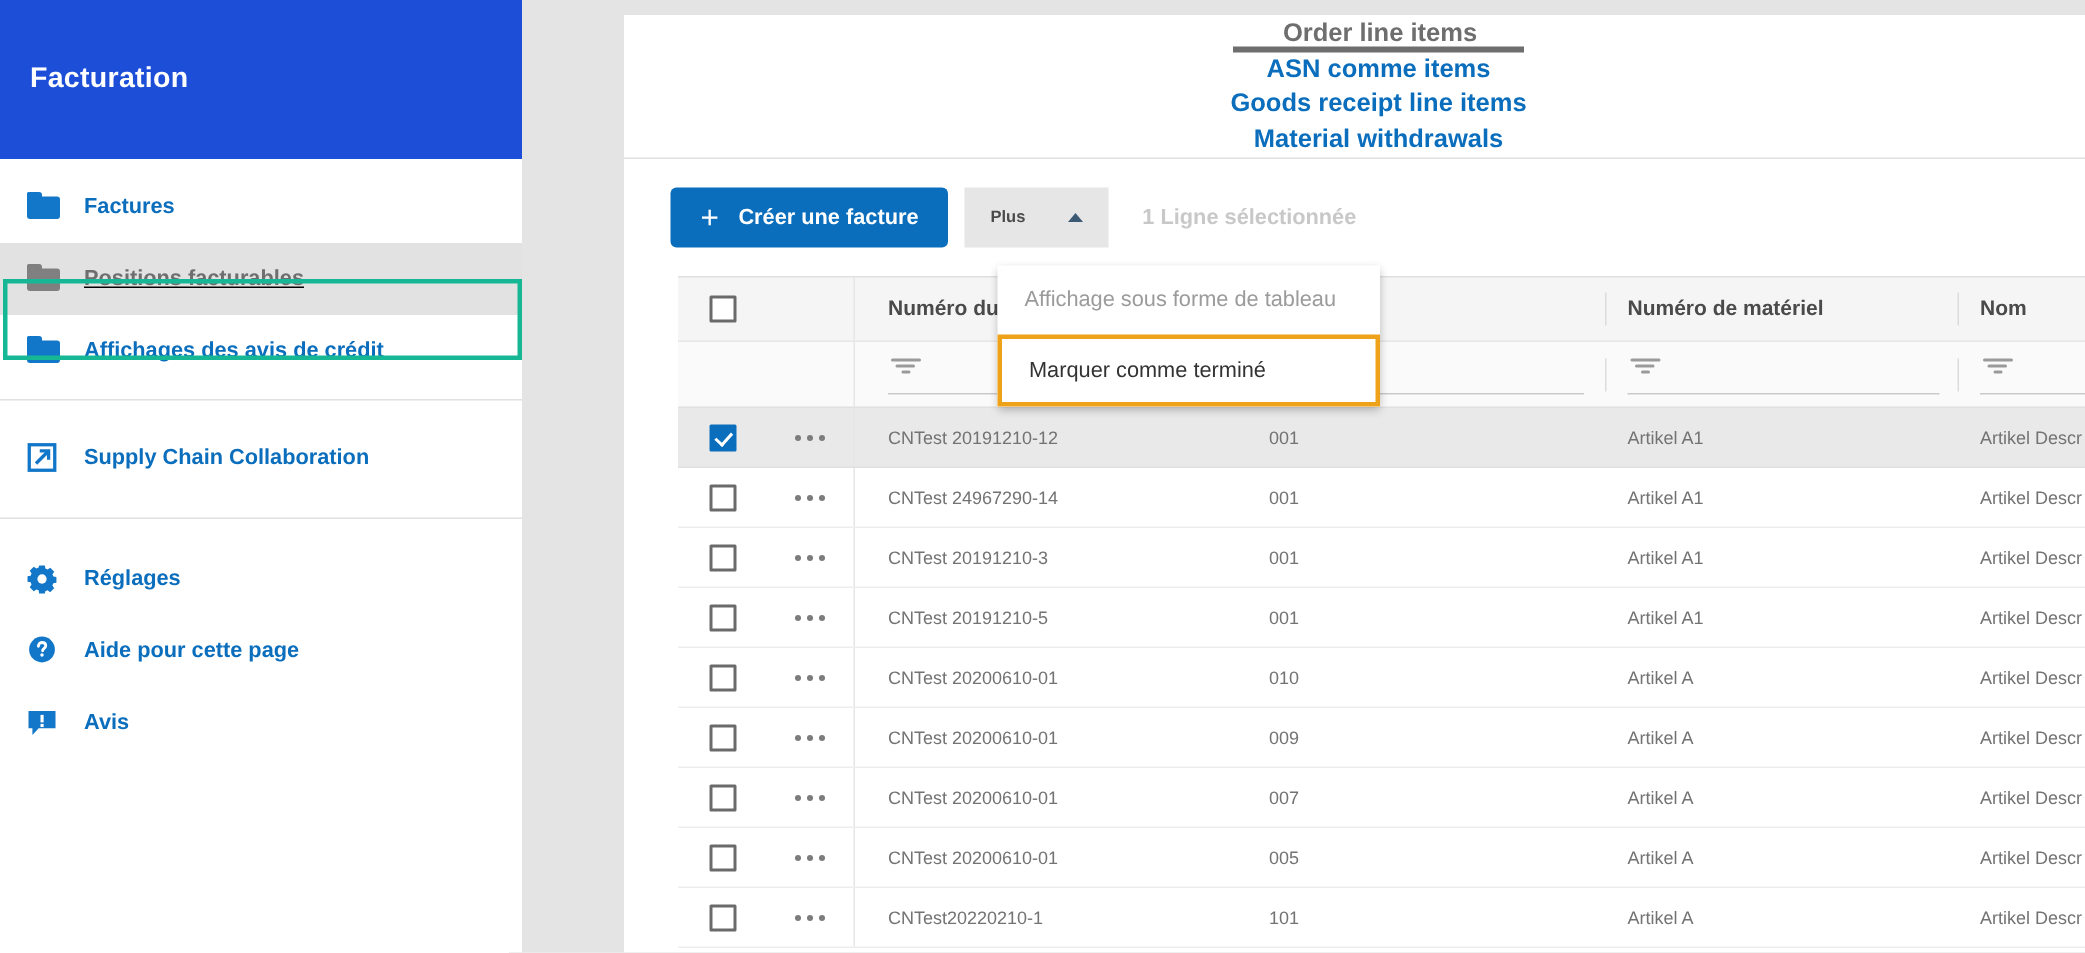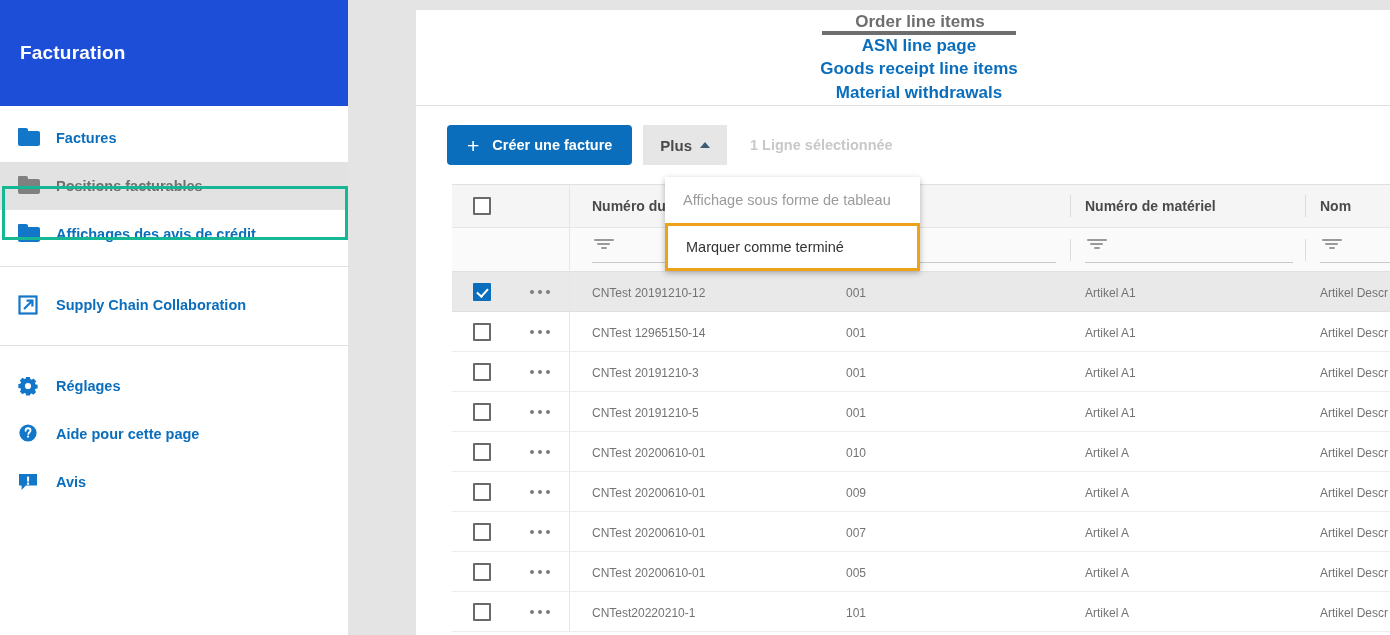--- a/index.html
+++ b/index.html
@@ -31,21 +31,21 @@
   .nav-item {
     position: relative;
     display: flex; align-items: center;
     height: 48px; padding-left: 18px;
     cursor: pointer;
   }
   .nav-item .nav-label {
     font-size: 14.5px; font-weight: bold; color: #0a6ebd;
     margin-left: 16px; white-space: nowrap;
   }
-  .nav-item.active { background: #e2e2e2; }
+  .nav-item.active { background: #e2e2e2; text-decoration: underline; }
   .nav-item.active .nav-label { color: #6e6e6e; }
   .nav-highlight {
     position: absolute; left: 2px; top: 186px;
     width: 346px; height: 54px;
     border: 3px solid #16b795;
     pointer-events: none; z-index: 5;
   }
   .nav-icon { width: 22px; height: 20px; position: relative; flex: none; }
 
   
@@ -105,23 +105,23 @@
     height: 40px; padding: 0 20px;
     font-size: 14.5px; font-weight: bold;
     font-family: "Liberation Sans", sans-serif;
     display: flex; align-items: center; gap: 13px;
     cursor: pointer;
   }
   .plus-glyph { font-size: 21px; font-weight: normal; line-height: 1; }
   .btn-more {
     background: #e6e6e6; color: #4a4a4a;
     border: none; height: 40px; padding: 0 17px;
-    font-size: 15px; font-weight: bold;
+    font-size: 11px; font-weight: bold;
     font-family: "Liberation Sans", sans-serif;
-    display: flex; align-items: center; gap: 8px;
+    display: flex; align-items: center; gap: 28px;
     cursor: pointer;
   }
   .caret-up {
     width: 0; height: 0;
     border-left: 5px solid transparent;
     border-right: 5px solid transparent;
     border-bottom: 6px solid #3c5a73;
   }
   .selcount { font-size: 14.5px; font-weight: bold; color: #c8c8c8; margin-left: 12px; }
 
@@ -296,21 +296,21 @@
     <div class="nav-highlight"></div>
   </div>
 
   <div class="content">
 
     <div class="tabs">
       <div class="tab active">
         <span>Order line items</span>
       </div>
       <div class="tab">
-        <span>ASN line page</span>
+        <span>ASN comme items</span>
       </div>
       <div class="tab">
         <span>Goods receipt line items</span>
       </div>
       <div class="tab">
         <span>Material withdrawals</span>
       </div>
     </div>
 
     <div class="toolbar">
@@ -410,21 +410,21 @@
             <div class="c-check">
               <span class="cbox"></span>
             </div>
             <div class="c-menu">
               <span class="dots">
                 <i></i>
                 <i></i>
                 <i></i>
               </span>
             </div>
-            <div class="c-doc"><span class="td">CNTest 12965150-14</span></div>
+            <div class="c-doc"><span class="td">CNTest 24967290-14</span></div>
             <div class="c-pos"><span class="td">001</span></div>
             <div class="divider-v" style="background:transparent"></div>
             <div class="c-mat"><span class="td">Artikel A1</span></div>
             <div class="divider-v" style="background:transparent"></div>
             <div class="c-nom"><span class="td">Artikel Descr</span></div>
           </div>
           <div class="trow">
             <div class="c-check">
               <span class="cbox"></span>
             </div>

